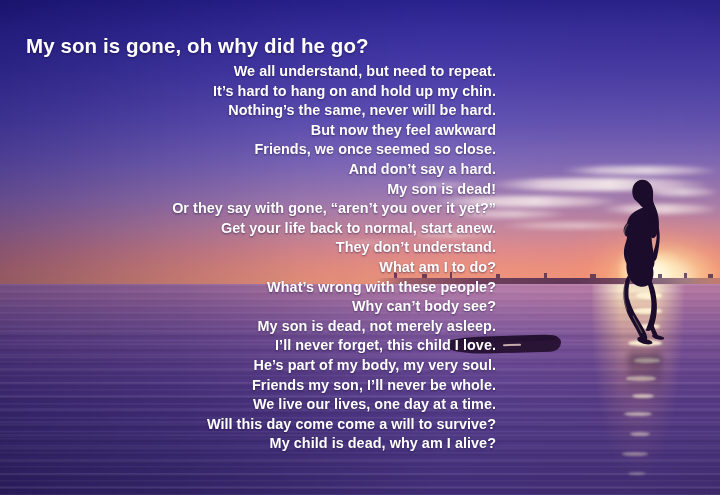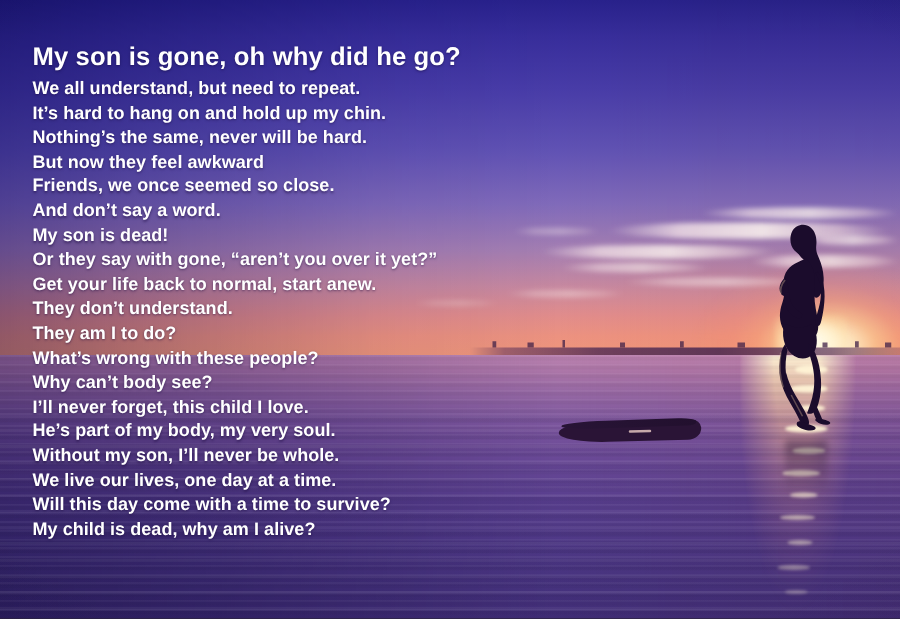--- a/index.html
+++ b/index.html
@@ -206,20 +206,21 @@
     white-space:nowrap;
     margin-top:21px;
   }
   .poem{
     position:absolute;left:26px;top:62px;width:470px;
   }
   .poem .line{
     color:#ffffff;font-size:14.4px;font-weight:bold;
     line-height:19.6px;letter-spacing:.05px;white-space:nowrap;
     text-shadow:0 1px 2px rgba(25,10,60,.55);
+    text-align:right;
   }
 
   
   .vignette{
     position:absolute;inset:0;pointer-events:none;
     background:radial-gradient(ellipse 115% 110% at 50% 48%,
       rgba(0,0,0,0) 55%, rgba(20,6,50,.22) 100%);
   }
 </style>
 </head>
@@ -423,29 +424,30 @@
   <div class="vignette"></div>
 
   <div class="title">My son is gone, oh why did he go?</div>
 
   <div class="poem">
     <div class="line">We all understand, but need to repeat.</div>
     <div class="line">It’s hard to hang on and hold up my chin.</div>
     <div class="line">Nothing’s the same, never will be hard.</div>
     <div class="line">But now they feel awkward</div>
     <div class="line">Friends, we once seemed so close.</div>
-    <div class="line">And don’t say a word.</div>
+    <div class="line">And don’t say a hard.</div>
     <div class="line">My son is dead!</div>
     <div class="line">Or they say with gone, “aren’t you over it yet?”</div>
     <div class="line">Get your life back to normal, start anew.</div>
     <div class="line">They don’t understand.</div>
-    <div class="line">They am I to do?</div>
+    <div class="line">What am I to do?</div>
     <div class="line">What’s wrong with these people?</div>
     <div class="line">Why can’t body see?</div>
+    <div class="line">My son is dead, not merely asleep.</div>
     <div class="line">I’ll never forget, this child I love.</div>
     <div class="line">He’s part of my body, my very soul.</div>
-    <div class="line">Without my son, I’ll never be whole.</div>
+    <div class="line">Friends my son, I’ll never be whole.</div>
     <div class="line">We live our lives, one day at a time.</div>
-    <div class="line">Will this day come with a time to survive?</div>
+    <div class="line">Will this day come come a will to survive?</div>
     <div class="line">My child is dead, why am I alive?</div>
   </div>
 
 </div>
 
 </body></html>

